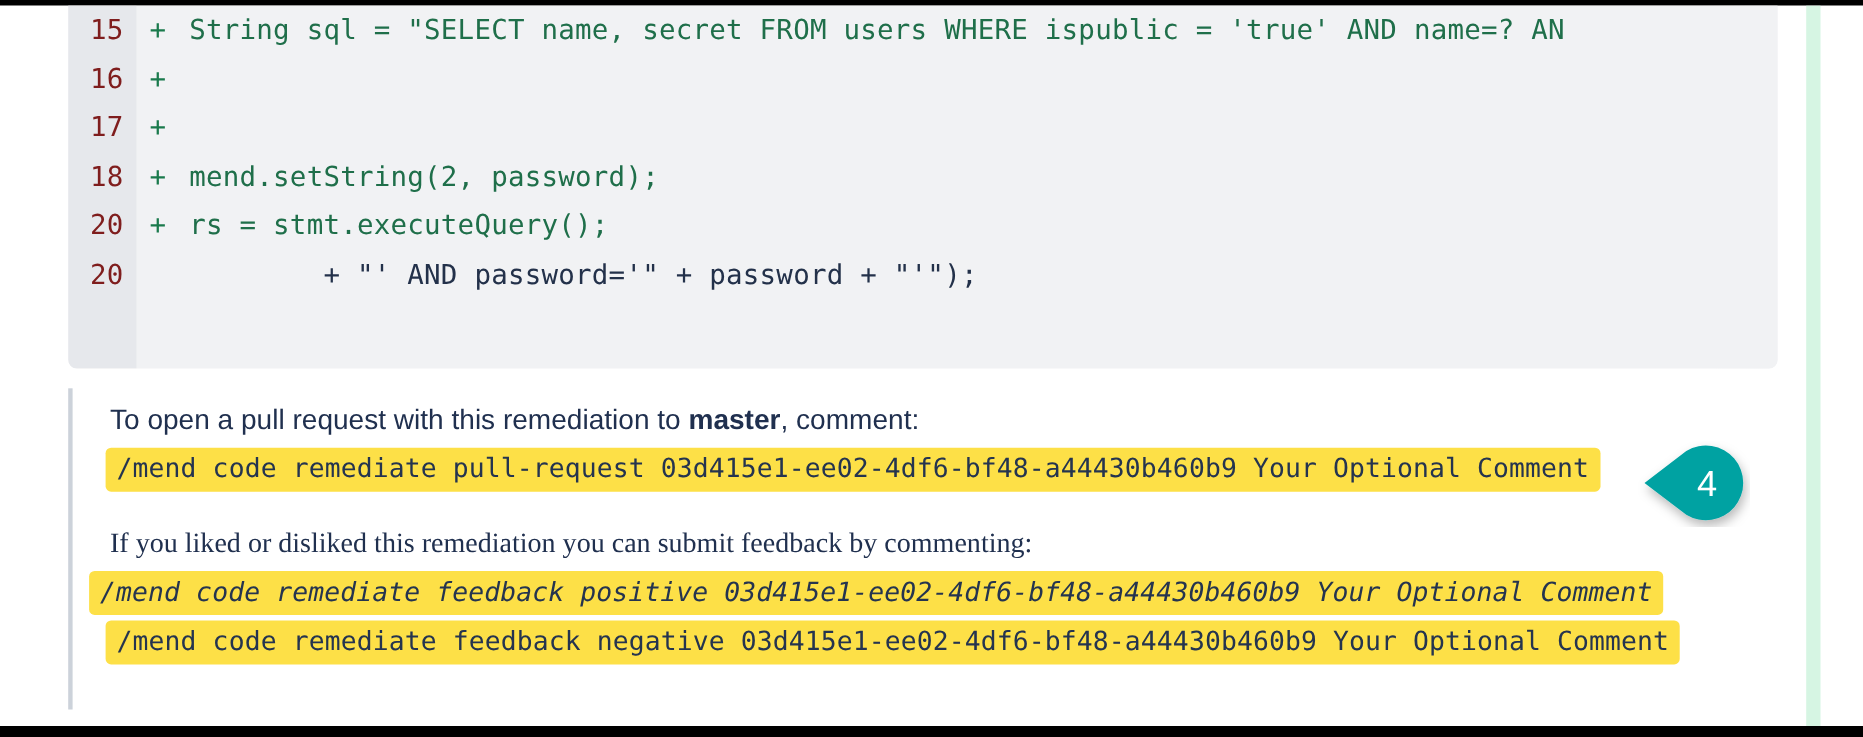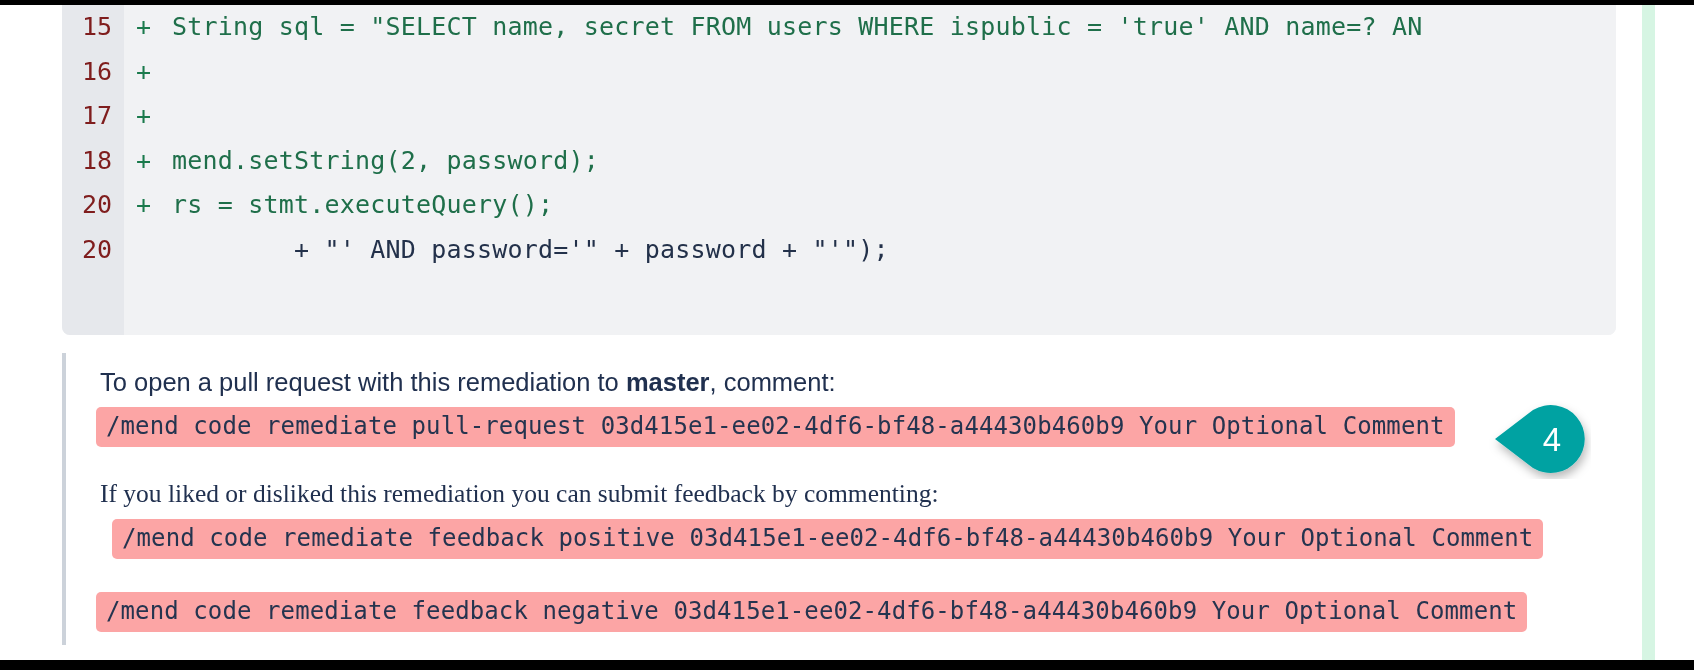--- a/index.html
+++ b/index.html
@@ -121,35 +121,35 @@
     font-size: 25.5px;
     color: #20304f;
     line-height: 1.25;
     white-space: nowrap;
   }
 
   .para b { font-weight: bold; }
 
   .cmd {
     display: inline-block;
-    background: #fca5a5;
+    background: #fde047;
     border-radius: 5px;
     padding: 5px 10px 7px 10px;
     font-family: "DejaVu Sans Mono", monospace;
     font-size: 24px;
     letter-spacing: 0.1px;
     color: #25344f;
     white-space: pre;
   }
 
   #p1  { position: absolute; left: 34px; top: 14px; }
   #c1  { position: absolute; left: 30px; top: 54px; }
   #p2  { position: absolute; left: 34px; top: 125px; font-family: Liberation Serif, serif; }
-  #c2  { position: absolute; left: 46px; top: 166px; }
-  #c3  { position: absolute; left: 30px; top: 211px; margin-top: 28px; }
+  #c2  { position: absolute; left: 15px; top: 166px; font-style: italic; }
+  #c3  { position: absolute; left: 30px; top: 211px; }
 
   
   #callout {
     position: absolute;
     left: 1489px;
     top: 396px;
     width: 102px;
     height: 78px;
   }
   #callout svg { display: block; }

